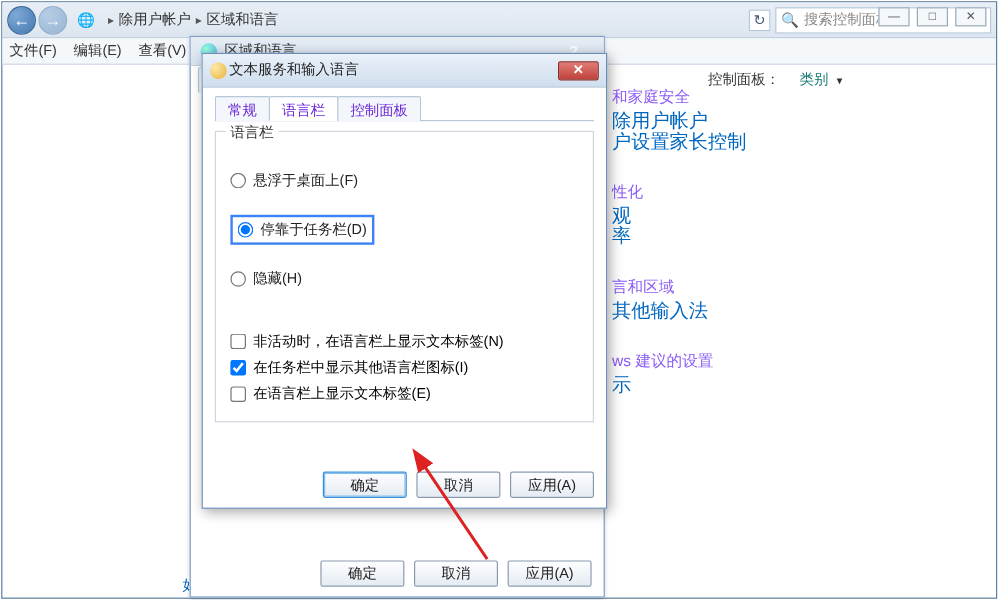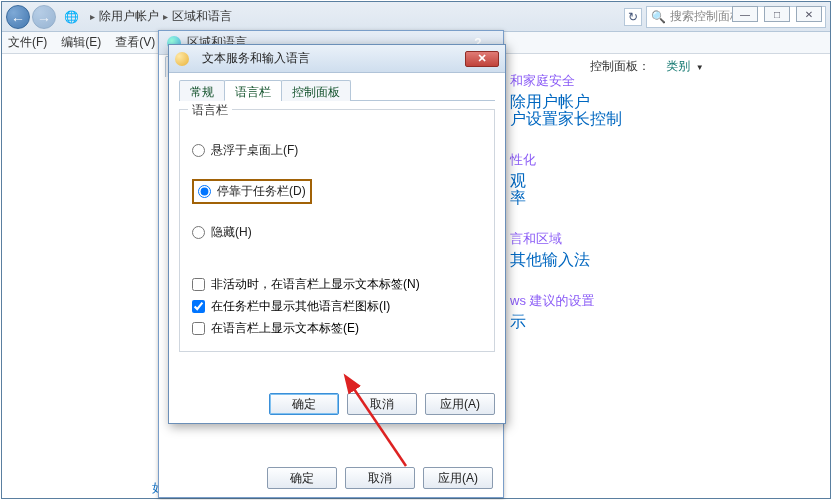--- a/index.html
+++ b/index.html
@@ -41,34 +41,34 @@
 .dlg-title .close{margin-left:auto;width:34px;height:16px;display:flex;align-items:center;justify-content:center;color:#fff;font-weight:bold;font-size:12px}
 .dlg-back-body{padding:0 6px}
 .back-tabs{height:22px;display:flex;border-bottom:1px solid #b5c7d9}
 .back-tab{padding:3px 10px;border:1px solid #b5c7d9;border-bottom:none;background:#f3f6fa;margin-right:-1px;color:#333;font-size:12px;border-radius:2px 2px 0 0;position:relative;top:1px}
 .back-btns{position:absolute;bottom:8px;right:10px;display:flex;gap:8px}
 .btn{width:70px;height:22px;border:1px solid #8a9bb0;background:linear-gradient(#fdfeff,#e5ebf3);text-align:center;line-height:20px;color:#222;font-size:12px;border-radius:2px}
 
 
 .dialog-front{position:absolute;left:168px;top:44px;width:338px;height:380px;background:#fff;border:1px solid #6b8fb8;box-shadow:2px 3px 10px rgba(0,0,0,.35);z-index:5}
 .df-title{height:28px;background:linear-gradient(#eaf1f9,#cfdeee);border-bottom:1px solid #b0c3d8;display:flex;align-items:center;padding:0 6px}
-.df-title .ti{display:flex;align-items:center;gap:13px;font-size:12px;color:#222}
+.df-title .ti{display:flex;align-items:center;gap:2px;font-size:12px;color:#222}
 .df-title .glb2{width:14px;height:14px;border-radius:50%;background:radial-gradient(circle at 30% 30%,#ffe8a5,#e8b23a)}
 .df-title .xbtn{margin-left:auto;width:34px;height:16px;background:linear-gradient(#e07b76,#c0433b);border:1px solid #8f2d27;border-radius:2px;color:#fff;display:flex;align-items:center;justify-content:center;font-size:11px;font-weight:bold}
 
 .df-body{padding:6px 10px 0}
 .tabs{display:flex;border-bottom:1px solid #b5c7d9;height:22px}
-.tab{padding:3px 10px;border:1px solid #b5c7d9;border-bottom:none;background:#f3f6fa;margin-right:-1px;font-size:12px;border-radius:2px 2px 0 0;position:relative;top:1px;color:#14532d}
+.tab{padding:3px 10px;border:1px solid #b5c7d9;border-bottom:none;background:#f3f6fa;margin-right:-1px;font-size:12px;border-radius:2px 2px 0 0;position:relative;top:1px;color:#6d28d9}
 .tab.active{background:#fff;border-bottom:1px solid #fff}
 
 .groupbox{border:1px solid #cfd6de;margin-top:8px;padding:12px 12px 14px;position:relative}
 .groupbox .legend{position:absolute;top:-8px;left:8px;background:#fff;padding:0 4px;font-size:12px;color:#333}
 .radio{display:flex;align-items:center;margin:20px 0;font-size:12px;color:#222}
 .radio input{margin-right:6px}
-.redbox{border:2px solid #a16207;padding:2px 4px;display:inline-flex;align-items:center}
+.redbox{border:2px solid #3b82f6;padding:2px 4px;display:inline-flex;align-items:center}
 .chk{display:flex;align-items:center;margin:5px 0 0;font-size:12px}
 .chk input{margin-right:6px}
 
 .df-btns{position:absolute;bottom:8px;right:10px;display:flex;gap:8px}
 .btn.hl{border:1px solid #3a8fd8;box-shadow:0 0 0 1px #7fc0f0 inset}
 
 
 .arrow{position:absolute;left:346px;top:380px;z-index:20}
 .arrow svg{overflow:visible}
 </style>

